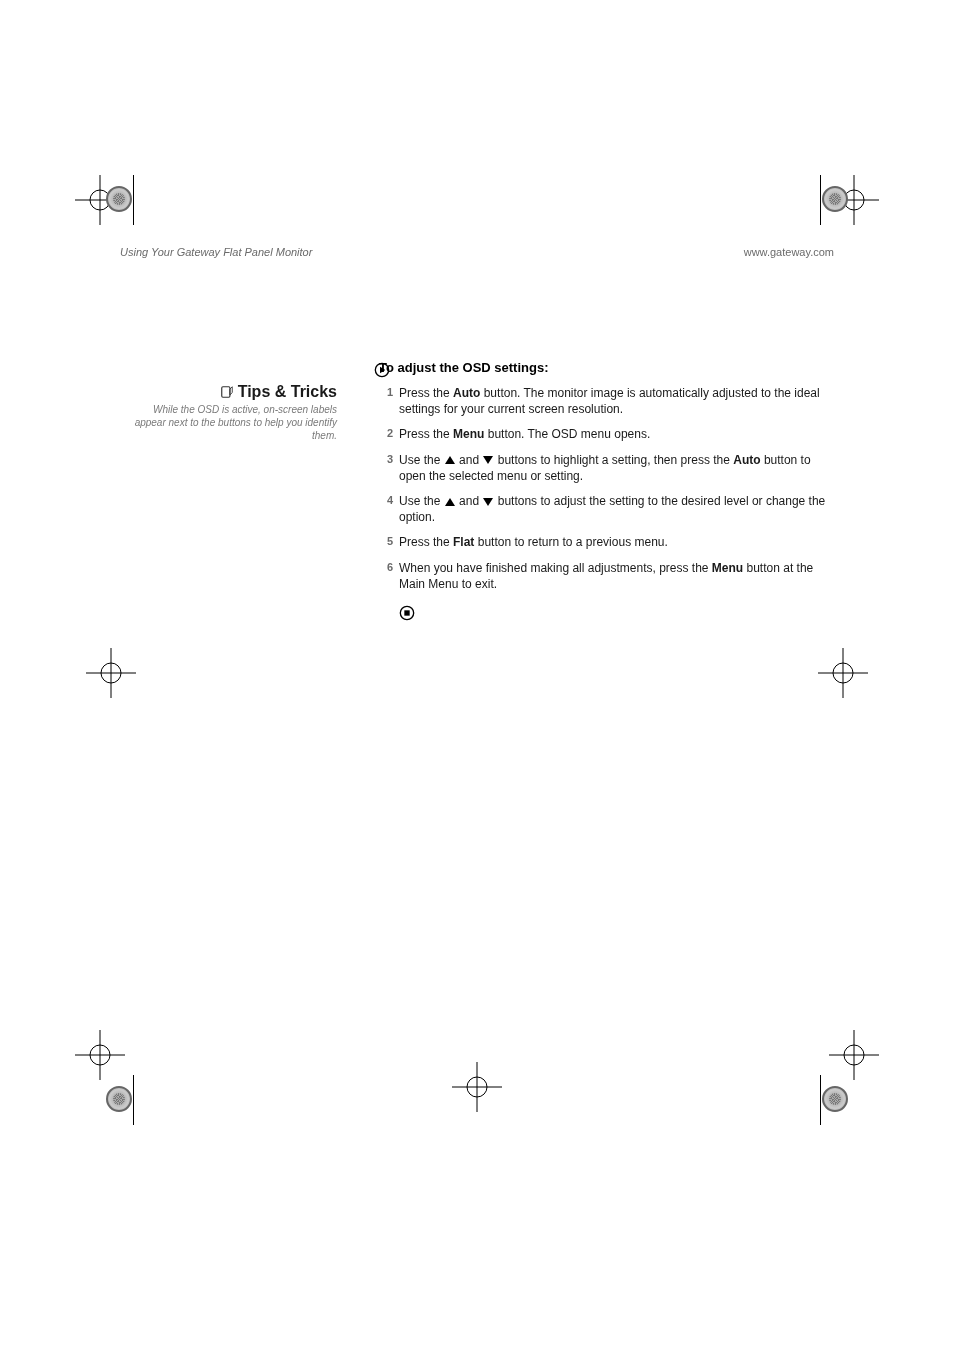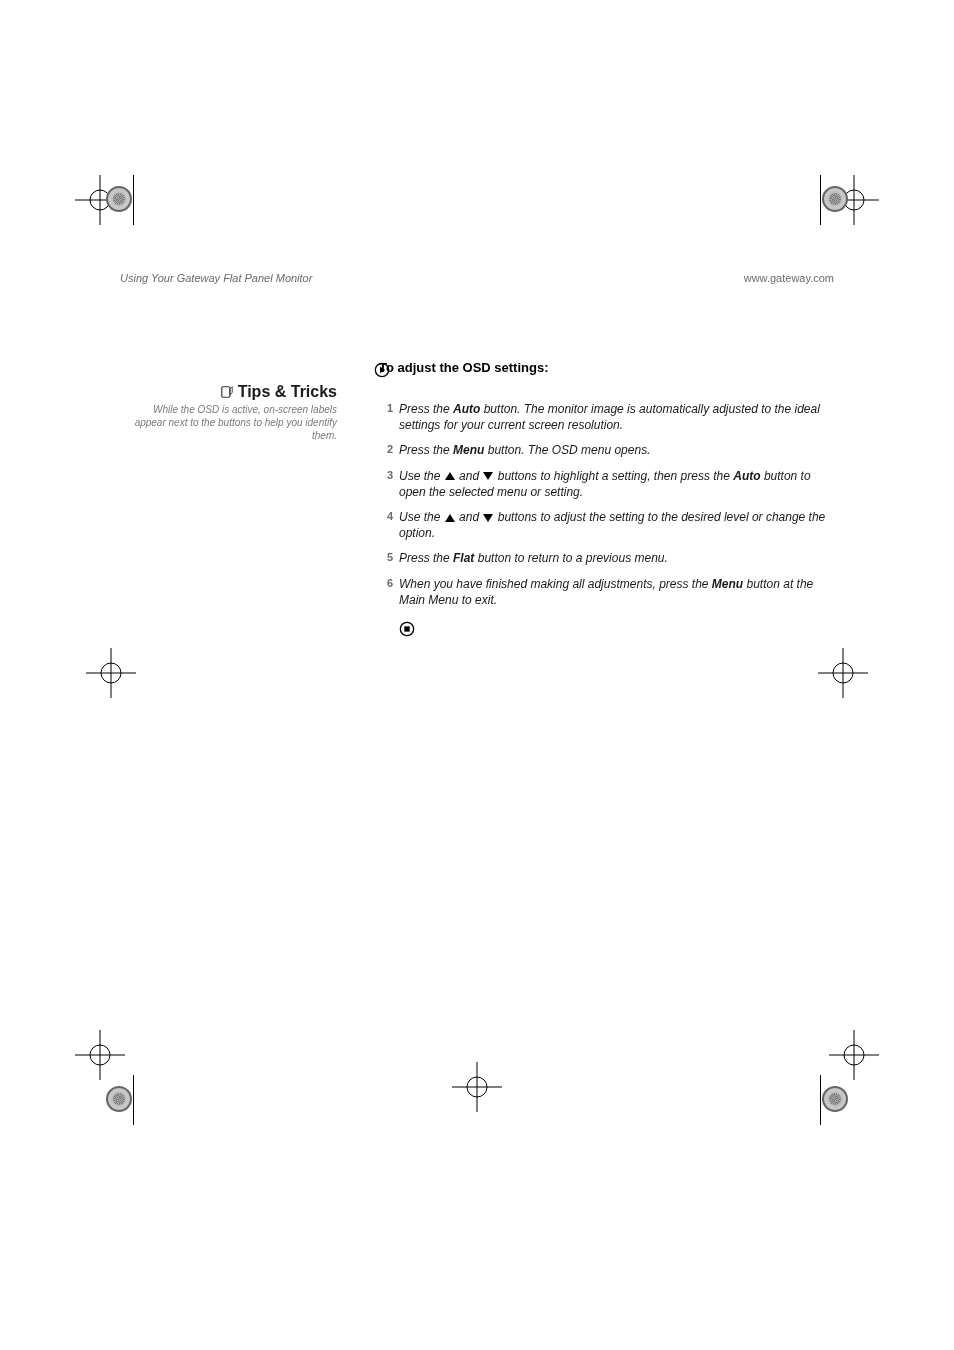--- a/index.html
+++ b/index.html
@@ -5,21 +5,21 @@
     * { margin: 0; padding: 0; box-sizing: border-box; }
     body {
       width: 954px;
       height: 1350px;
       background: #ffffff;
       font-family: 'Segoe UI', Tahoma, sans-serif;
       position: relative;
     }
     .header {
       position: absolute;
-      top: 272px;
+      top: 246px;
       left: 120px;
       right: 120px;
       display: flex;
       justify-content: space-between;
       font-size: 11px;
       color: #6a6a6a;
       font-style: italic;
     }
     .header-right {
       font-style: normal;
@@ -65,40 +65,40 @@
       left: 254px;
       top: 2px;
       width: 16px;
       height: 16px;
     }
     .title {
       font-size: 13px;
       font-weight: bold;
       color: #000;
       margin-left: 24px;
-      margin-bottom: 26px;
+      margin-bottom: 10px;
     }
     .step {
       display: flex;
       margin-bottom: 9px;
       margin-left: 24px;
       font-size: 12px;
       line-height: 1.35;
       color: #1a1a1a;
     }
     .step-num {
       width: 14px;
       font-weight: bold;
       color: #6a6a6a;
       font-size: 11px;
       flex-shrink: 0;
       text-align: right;
       margin-right: 6px;
     }
-    .step-body { flex: 1; font-style: italic; }
+    .step-body { flex: 1; }
     .step-body b { font-weight: bold; }
     .tri-up, .tri-down {
       display: inline-block;
       width: 0; height: 0;
       vertical-align: middle;
       border-left: 5px solid transparent;
       border-right: 5px solid transparent;
       margin: 0 1px;
     }
     .tri-up { border-bottom: 8px solid #000; }

